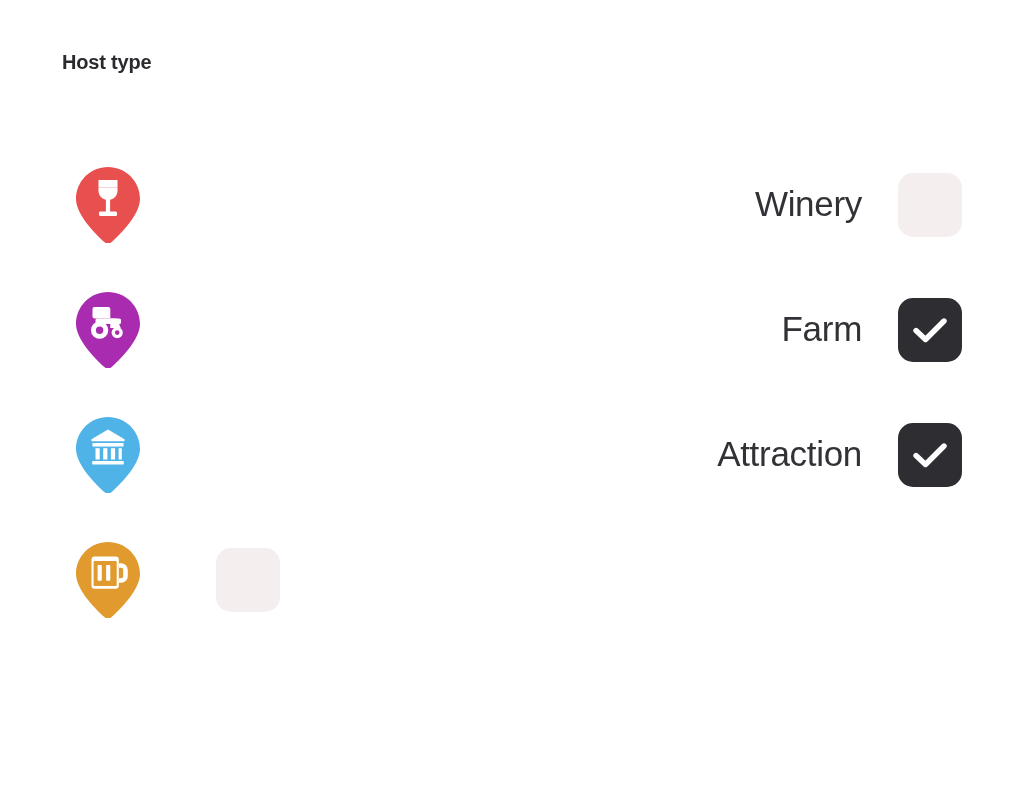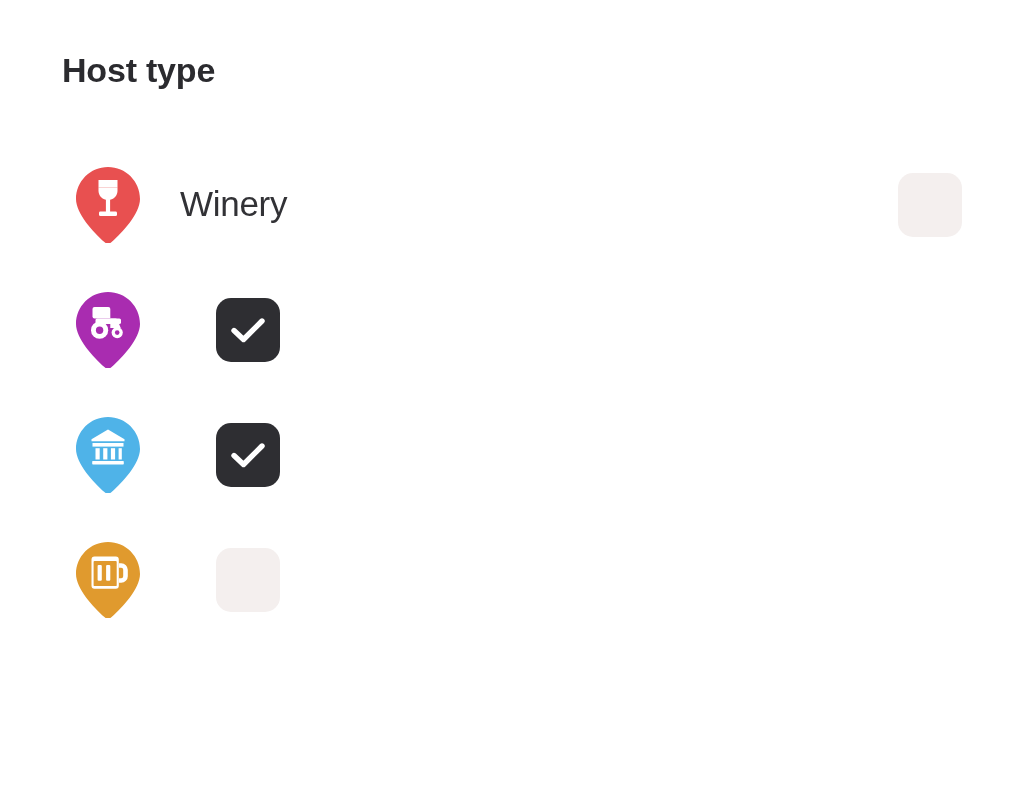--- a/index.html
+++ b/index.html
@@ -20,40 +20,41 @@
     width: 1024px;
     height: 801px;
     padding: 0;
     position: relative;
   }
 
   .panel-title {
     position: absolute;
     left: 62px;
     top: 50px;
-    font-size: 34px;
+    font-size: 20px;
     font-weight: 700;
     color: #2b2b2f;
     letter-spacing: -0.2px;
     line-height: 1.2;
     margin: 0;
   }
 
   .list {
     position: absolute;
     left: 62px;
     top: 142px;
     width: 900px;
   }
 
   .row {
     display: flex;
     align-items: center;
     height: 125px;
     width: 900px;
+    text-align: right;
   }
 
   .pin-cell {
     width: 118px;
     flex: 0 0 118px;
     display: flex;
     align-items: center;
     justify-content: flex-start;
     padding-left: 14px;
     box-sizing: border-box;
@@ -145,20 +146,21 @@
             <rect x="19.5" y="26.5" width="25.5" height="5.5" rx="1.6"></rect>
             <circle cx="23.6" cy="38.2" r="8.6"></circle>
             <circle cx="41.2" cy="40.6" r="5.6"></circle>
           </g>
           <g fill="#a92cb0">
             <circle cx="23.6" cy="38.2" r="3.7"></circle>
             <circle cx="41.2" cy="40.6" r="2.3"></circle>
           </g>
         </svg>
       </div>
+      <div class="row-label">Farm</div>
       <div class="check-cell">
         <div class="checkbox checked" role="checkbox" aria-checked="true">
           <svg class="tick" width="34" height="26" viewBox="0 0 34 26">
             <path d="M3 13.5 L12.5 22.5 L31 4" stroke="#ffffff" stroke-width="5.4" fill="none" stroke-linecap="round" stroke-linejoin="round"></path>
           </svg>
         </div>
       </div>
     </div>
 
     <div class="row">
@@ -169,20 +171,21 @@
             <path d="M32 12.5 48.5 22.2v2.1h-33v-2.1z"></path>
             <rect x="16.5" y="26" width="31" height="3.6"></rect>
             <rect x="19.5" y="31.2" width="4.2" height="11.3"></rect>
             <rect x="27.2" y="31.2" width="4.2" height="11.3"></rect>
             <rect x="34.9" y="31.2" width="4.2" height="11.3"></rect>
             <rect x="42.6" y="31.2" width="3.2" height="11.3"></rect>
             <rect x="16.2" y="44" width="31.6" height="3.5" rx="0.7"></rect>
           </g>
         </svg>
       </div>
+      <div class="row-label">Attraction</div>
       <div class="check-cell">
         <div class="checkbox checked" role="checkbox" aria-checked="true">
           <svg class="tick" width="34" height="26" viewBox="0 0 34 26">
             <path d="M3 13.5 L12.5 22.5 L31 4" stroke="#ffffff" stroke-width="5.4" fill="none" stroke-linecap="round" stroke-linejoin="round"></path>
           </svg>
         </div>
       </div>
     </div>
 
 

